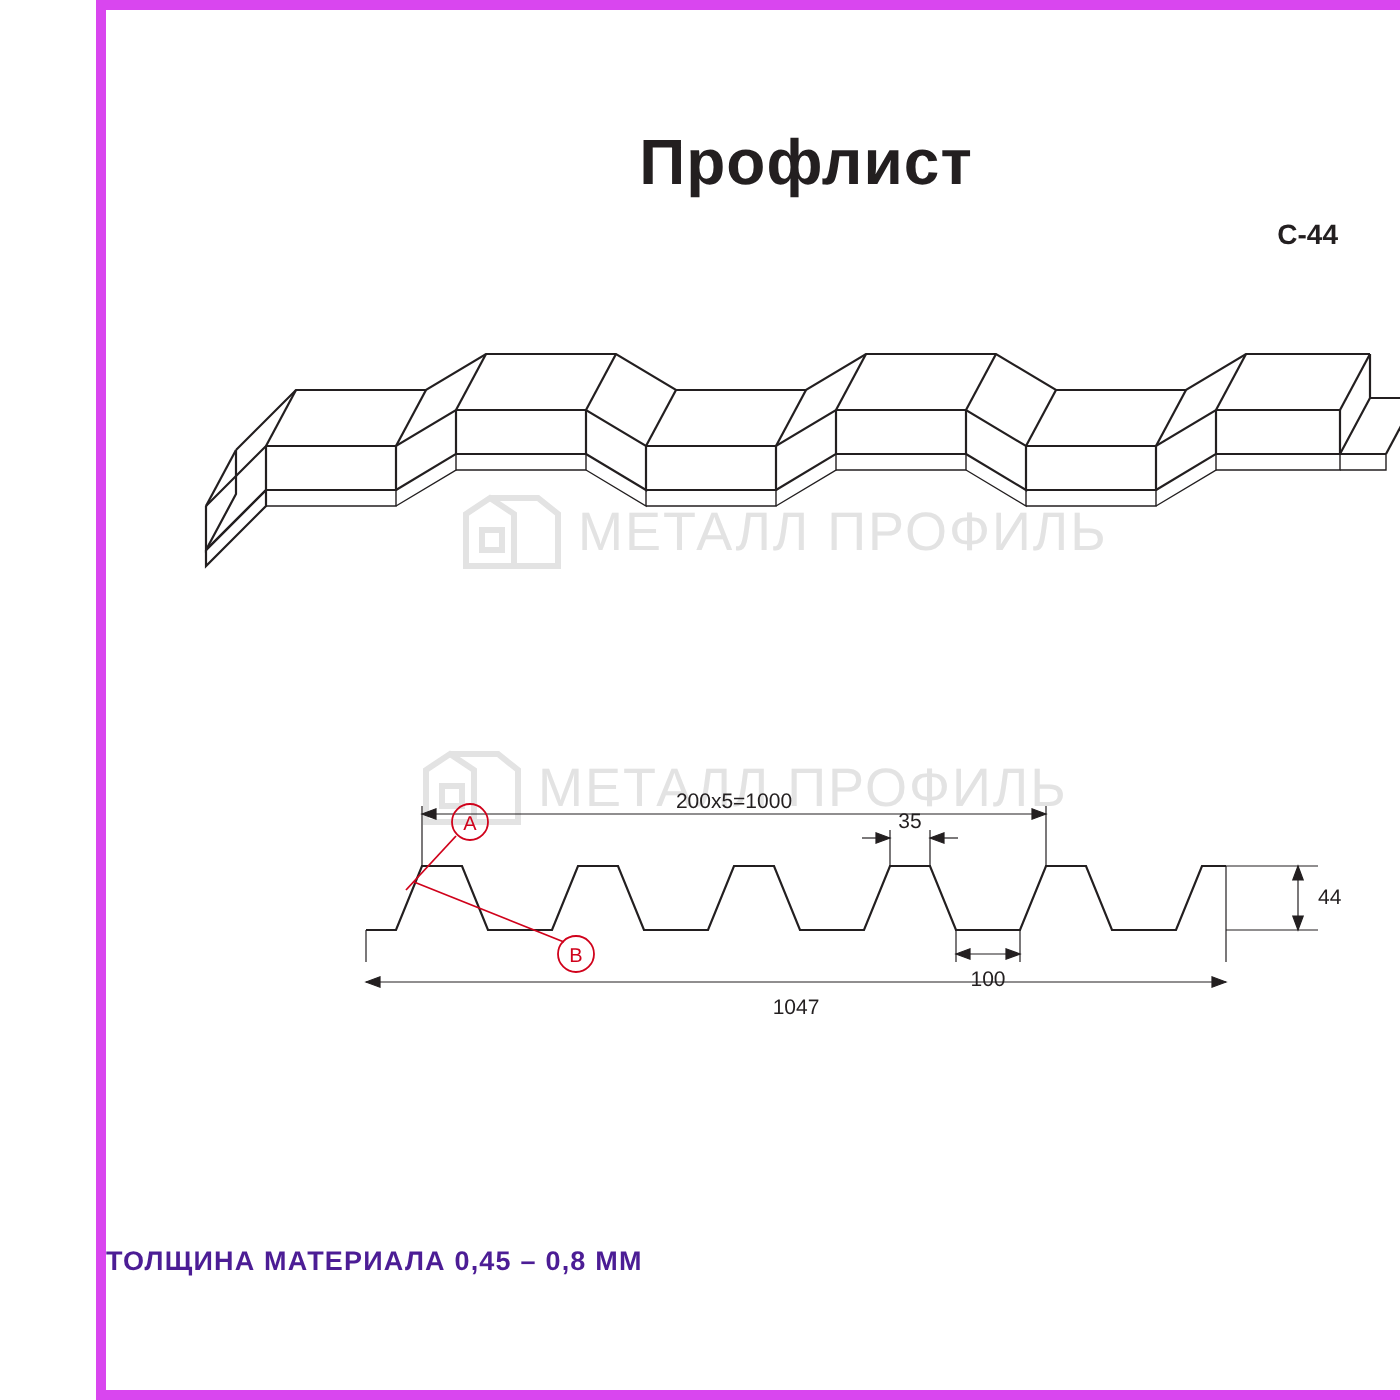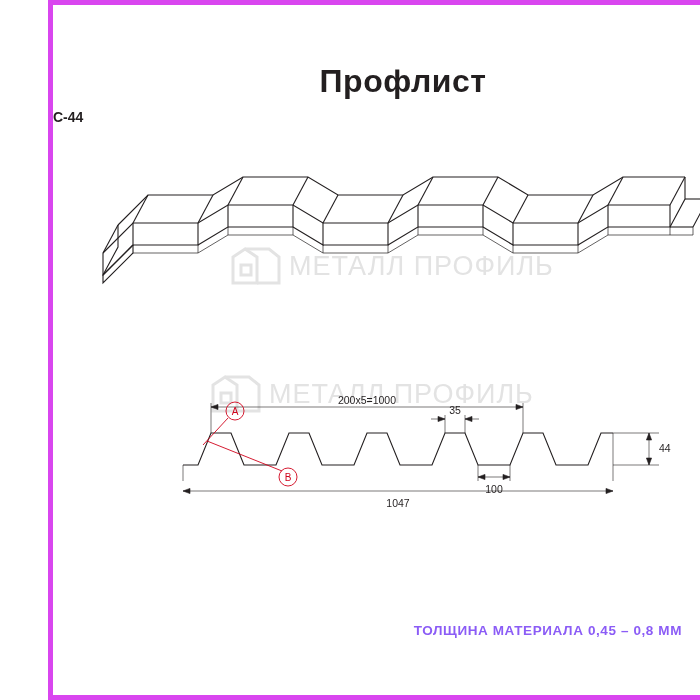--- a/index.html
+++ b/index.html
@@ -32,35 +32,35 @@
     font-size: 32px;
     font-weight: bold;
     letter-spacing: 0.5px;
     color: #231f20;
   }
   .subtitle {
     position: absolute;
     top: 104px;
     left: 0;
     width: 616px;
-    text-align: left;
+    text-align: right;
     font-size: 14px;
     font-weight: bold;
     color: #231f20;
   }
   .footnote {
     position: absolute;
     top: 618px;
     left: 0;
     width: 629px;
-    text-align: right;
+    text-align: left;
     font-size: 13.5px;
     font-weight: bold;
     letter-spacing: 0.6px;
-    color: #8b5cf6;
+    color: #4c1d95;
   }
   .iso-wrap {
     position: absolute;
     top: 150px;
     left: 40px;
     width: 620px;
     height: 185px;
   }
   .section-wrap {
     position: absolute;

